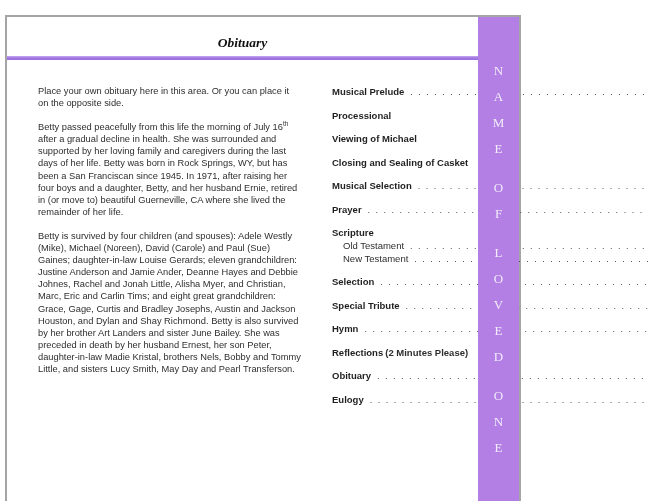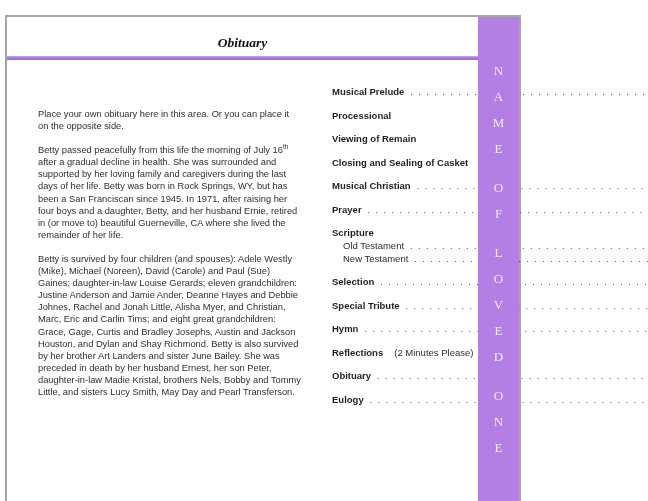--- a/index.html
+++ b/index.html
@@ -71,21 +71,20 @@
     padding: 25px 14px 0 31px;
     gap: 22px;
   }
   
   .obit-col {
     width: 263px;
     flex-shrink: 0;
     font-size: 9.3px;
     line-height: 12.1px;
     color: #2e2e2e;
-    margin-top: 23px;
   }
   .obit-p { margin: 0 0 12px 0; }
   .sup { font-size: 6.5px; vertical-align: super; line-height: 0; }
   
   .svc-col {
     flex: 1;
     font-size: 9.5px;
     color: #2e2e2e;
     padding-top: 1px;
   }
@@ -93,21 +92,21 @@
     display: flex;
     align-items: baseline;
     line-height: 12px;
     margin-bottom: 11.5px;
   }
   .os-row.group-head { margin-bottom: 1px; }
   .os-row.sub { padding-left: 11px; margin-bottom: 0.5px; }
   .os-row.sub.last-sub { margin-bottom: 11.5px; }
   .os-label { font-weight: bold; white-space: nowrap; color: #1f1f1f; margin-left: 9px; }
   .os-row.sub .os-label { font-weight: normal; color: #2e2e2e; }
-  .os-note { white-space: nowrap; margin-left: 11px; }
+  .os-note { white-space: nowrap; margin-left: 2px; font-weight: bold; }
   .os-leader {
     flex: 1;
     overflow: hidden;
     white-space: nowrap;
     margin: 0 5px 0 6px;
     letter-spacing: 1.5px;
     color: #3c3c3c;
     font-size: 9px;
   }
 </style>
@@ -140,29 +139,29 @@
           <span class="os-label">Musical Prelude</span>
           <span class="os-leader">. . . . . . . . . . . . . . . . . . . . . . . . . . . . . . . . . . . . . . . . . . . . . . . . . . . . . . . . . . . .</span>
 
         </div>
 
         <div class="os-row">
           <span class="os-label">Processional</span>
         </div>
 
         <div class="os-row">
-          <span class="os-label">Viewing of Remain</span>
+          <span class="os-label">Viewing of Michael</span>
         </div>
 
         <div class="os-row">
           <span class="os-label">Closing and Sealing of Casket</span>
         </div>
 
         <div class="os-row">
-          <span class="os-label">Musical Christian</span>
+          <span class="os-label">Musical Selection</span>
           <span class="os-leader">. . . . . . . . . . . . . . . . . . . . . . . . . . . . . . . . . . . . . . . . . . . . . . . . . . . . . . . . . . . .</span>
 
         </div>
 
         <div class="os-row">
           <span class="os-label">Prayer</span>
           <span class="os-leader">. . . . . . . . . . . . . . . . . . . . . . . . . . . . . . . . . . . . . . . . . . . . . . . . . . . . . . . . . . . .</span>
 
         </div>
 

